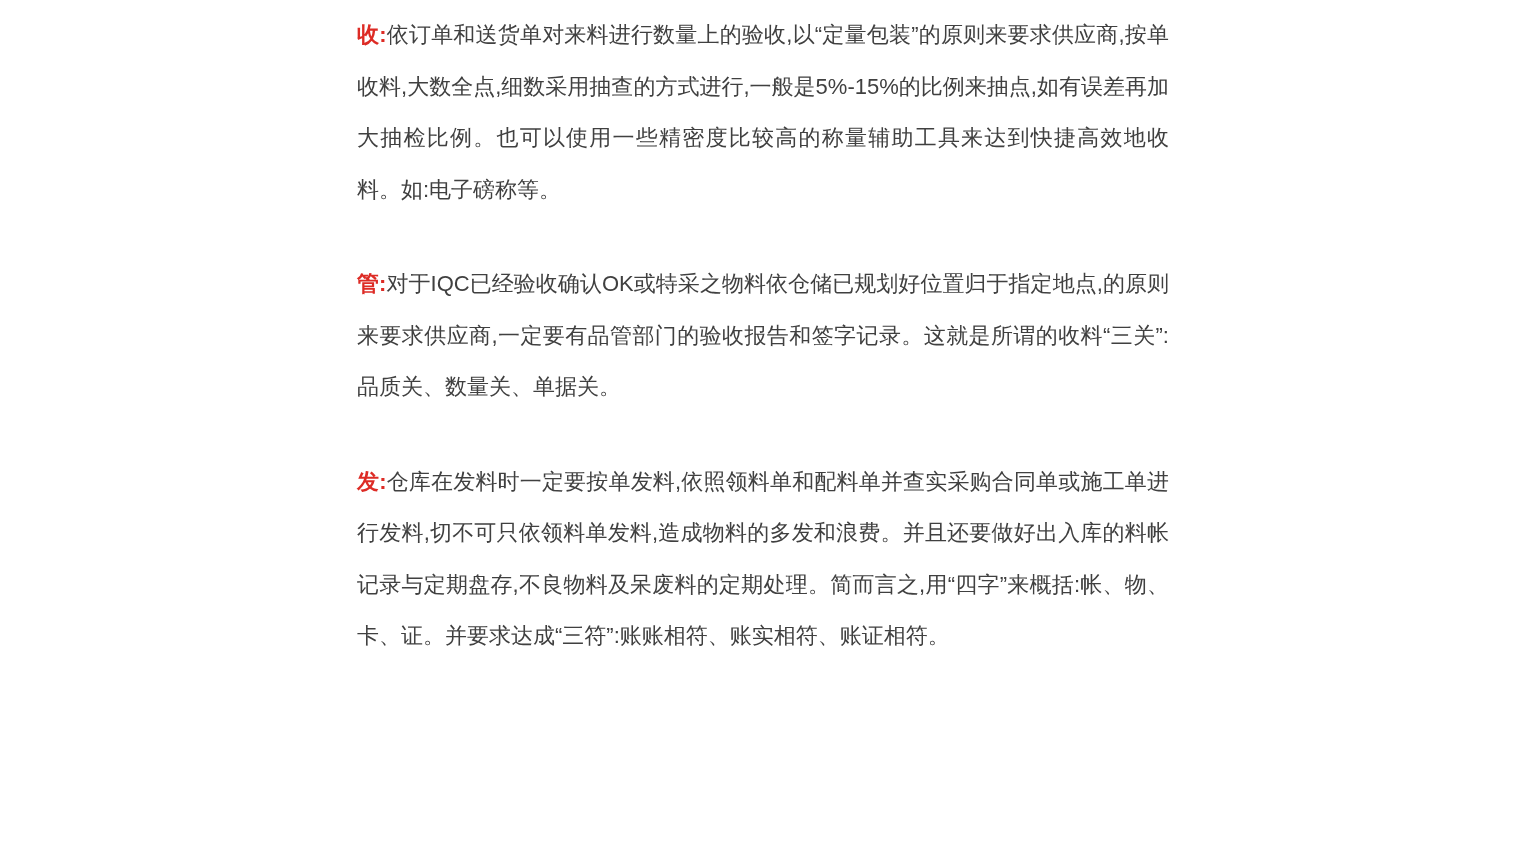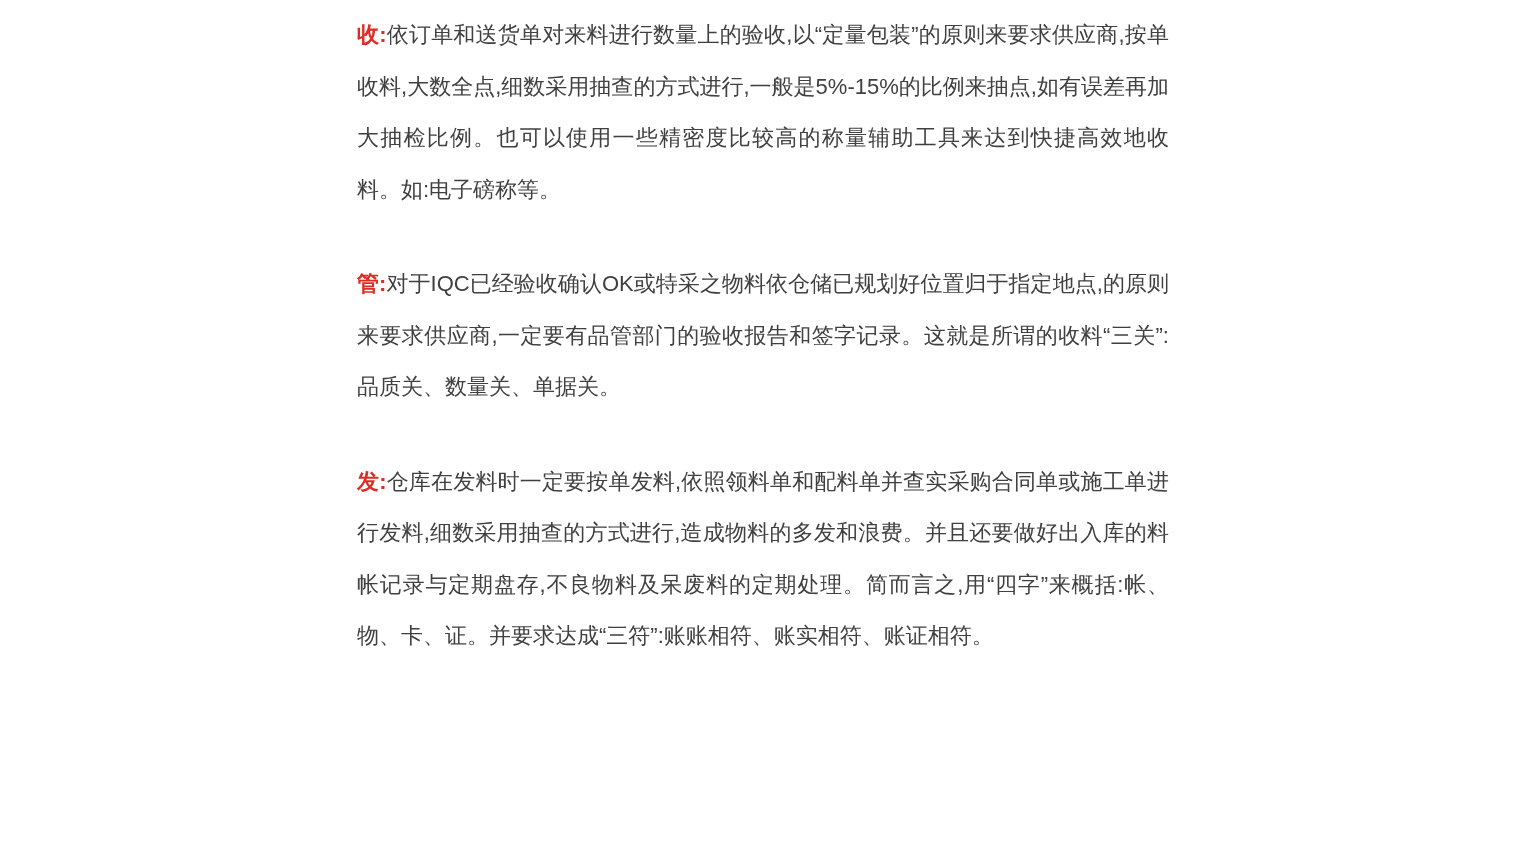--- a/index.html
+++ b/index.html
@@ -35,14 +35,14 @@
   }
 </style>
 </head>
 <body>
 
 <main class="article">
   <p class="para"><span class="lead">收:</span><span>依订单和送货单对来料进行数量上的验收,以“定量包装”的原则来要求供应商,按单收料,大数全点,细数采用抽查的方式进行,一般是5%-15%的比例来抽点,如有误差再加大抽检比例。也可以使用一些精密度比较高的称量辅助工具来达到快捷高效地收料。如:电子磅称等。</span></p>
 
   <p class="para"><span class="lead">管:</span><span>对于IQC已经验收确认OK或特采之物料依仓储已规划好位置归于指定地点,的原则来要求供应商,一定要有品管部门的验收报告和签字记录。这就是所谓的收料“三关”:品质关、数量关、单据关。</span></p>
 
-  <p class="para"><span class="lead">发:</span><span>仓库在发料时一定要按单发料,依照领料单和配料单并查实采购合同单或施工单进行发料,细数采用抽查的方式进行,造成物料的多发和浪费。并且还要做好出入库的料帐记录与定期盘存,不良物料及呆废料的定期处理。简而言之,用“四字”来概括:帐、物、卡、证。并要求达成“三符”:账账相符、账实相符、账证相符。</span></p>
+  <p class="para"><span class="lead">发:</span><span>仓库在发料时一定要按单发料,依照领料单和配料单并查实采购合同单或施工单进行发料,切不可只依领料单发料,造成物料的多发和浪费。并且还要做好出入库的料帐记录与定期盘存,不良物料及呆废料的定期处理。简而言之,用“四字”来概括:帐、物、卡、证。并要求达成“三符”:账账相符、账实相符、账证相符。</span></p>
 </main>
 
 </body></html>

